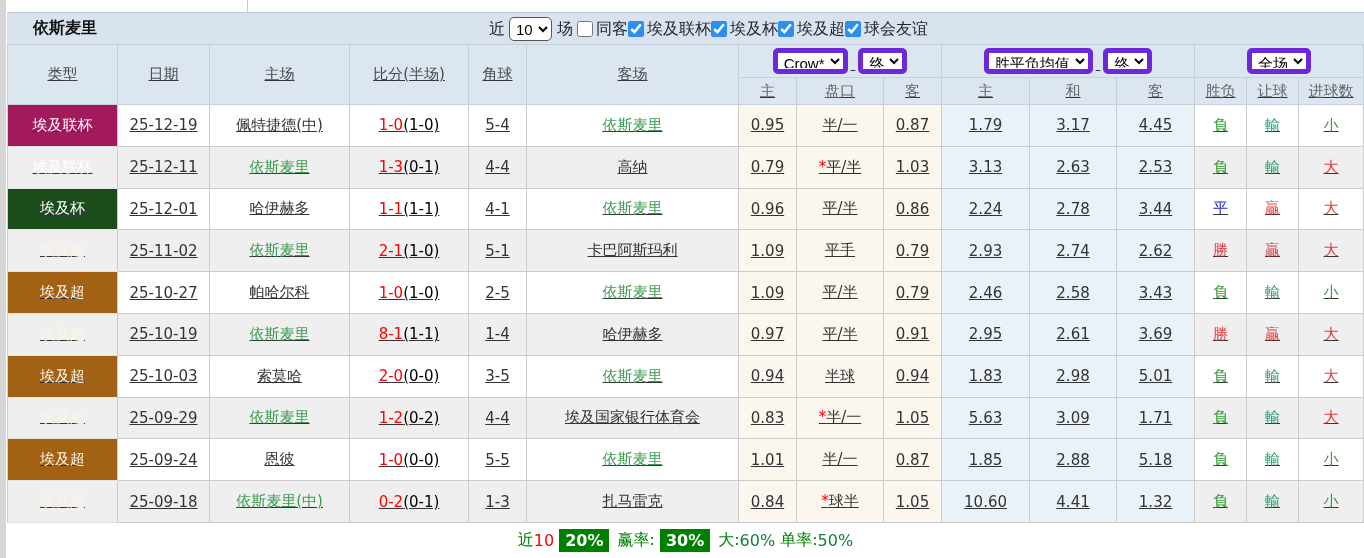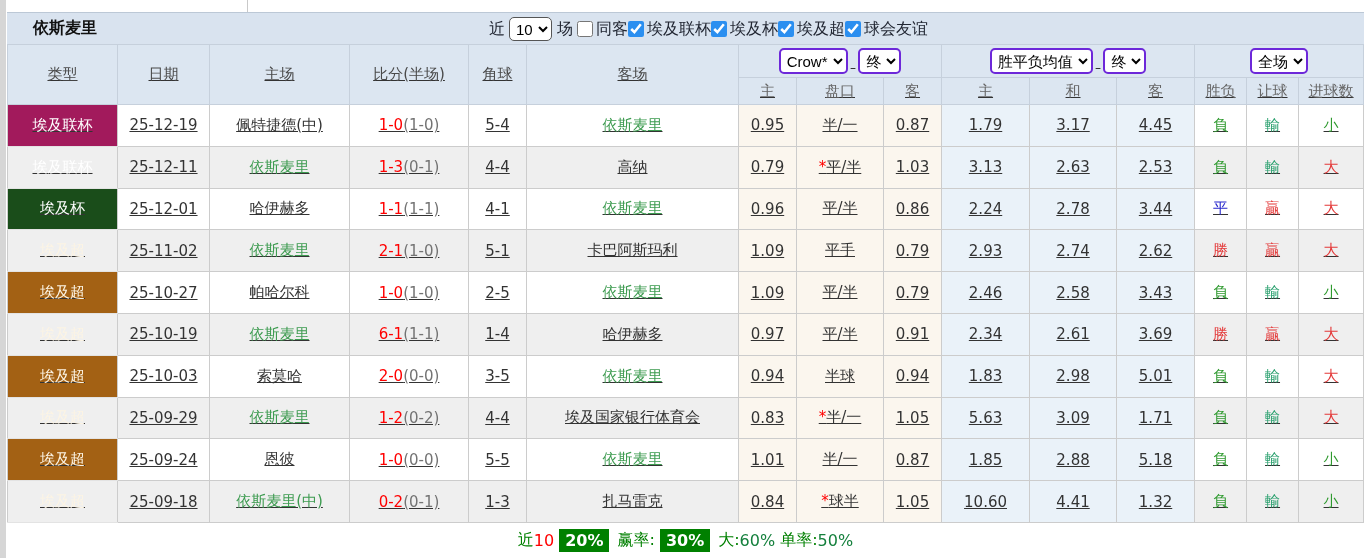--- a/index.html
+++ b/index.html
@@ -24,32 +24,32 @@
   .controls .lbl { margin:0 4px 0 0; }
   .controls select { font-size:15px; border:1px solid #555; border-radius:5px; background:#fff; padding:1px 2px; margin-right:5px; height:24px; }
   .controls input[type="checkbox"] { width:16px; height:16px; accent-color:#2b8ff0; margin:0 3px 0 0; vertical-align:middle; }
   .gap-r { margin-right:0; }
 
   table { border-collapse:collapse; table-layout:fixed; width:1357px; font-size:15px; color:#333;text-decoration:underline; }
   th, td { border:1px solid #ccc; text-align:center; padding:0; overflow:hidden; white-space:nowrap; }
   thead th { background:#dce6f1; border-color:#c6d0dc; font-weight:normal; color:#4a4a4a; font-size:15px; }
   tr.selrow th { height:33px; }
   tr.subhead th { height:27px; color:#666; }
-  thead select { font-size:15px; border:2px solid #6d28d9; border-radius:5px; background:#fff; padding:1px 2px; height:26px; margin:0 3px; }
+  thead select { font-size:15px; border:5px solid #6d28d9; border-radius:5px; background:#fff; padding:1px 2px; height:26px; margin:0 3px; }
   tbody tr { height:41.8px; }
   tbody tr:nth-child(even) td { background:#efefef; }
   td.cream  { background:#fbf6ee !important; }
   td.lblue  { background:#eaf2f9 !important; }
   td.type-cell { color:#fff; border-color:#e3e3e3 #ccc #e3e3e3 #ccc; }
   td.type-league_cup { background:#a21a5c; }
   td.type-cup        { background:#1a4d1a; }
   td.type-super      { background:#a36114; color:#fcf4e4; }
   .team-green { color:#3d9b50; }
   .ft-score  { color:#ff0000; }
-  .ht-score  { color:#737373; }
+  .ht-score  { color:#000000; }
   .star      { color:#ff0000; }
   .res-lose  { color:#2f9a2f; }
   .res-win   { color:#e43a3a; }
   .res-draw  { color:#2626cc; }
   .res-hlose { color:#2aa06e; }
   .res-hwin  { color:#e43a3a; }
   .res-big   { color:#e43a3a; }
   .res-small { color:#2f9a2f; }
 
   .footer {
@@ -218,27 +218,27 @@
           <td class="lblue">2.58</td>
           <td class="lblue">3.43</td>
           <td class="res-lose">負</td>
           <td class="res-hlose">輸</td>
           <td class="res-small">小</td>
         </tr>
         <tr>
           <td class="type-cell type-super">埃及超</td>
           <td>25-10-19</td>
           <td><span class="team-green">依斯麦里</span></td>
-          <td><span class="ft-score">6-1</span><span class="ht-score">(1-1)</span></td>
+          <td><span class="ft-score">8-1</span><span class="ht-score">(1-1)</span></td>
           <td>1-4</td>
           <td><span>哈伊赫多</span></td>
           <td class="cream">0.97</td>
           <td class="cream"><span>平/半</span></td>
           <td class="cream">0.91</td>
-          <td class="lblue">2.34</td>
+          <td class="lblue">2.95</td>
           <td class="lblue">2.61</td>
           <td class="lblue">3.69</td>
           <td class="res-win">勝</td>
           <td class="res-hwin">贏</td>
           <td class="res-big">大</td>
         </tr>
         <tr>
           <td class="type-cell type-super">埃及超</td>
           <td>25-10-03</td>
           <td><span>索莫哈</span></td>

